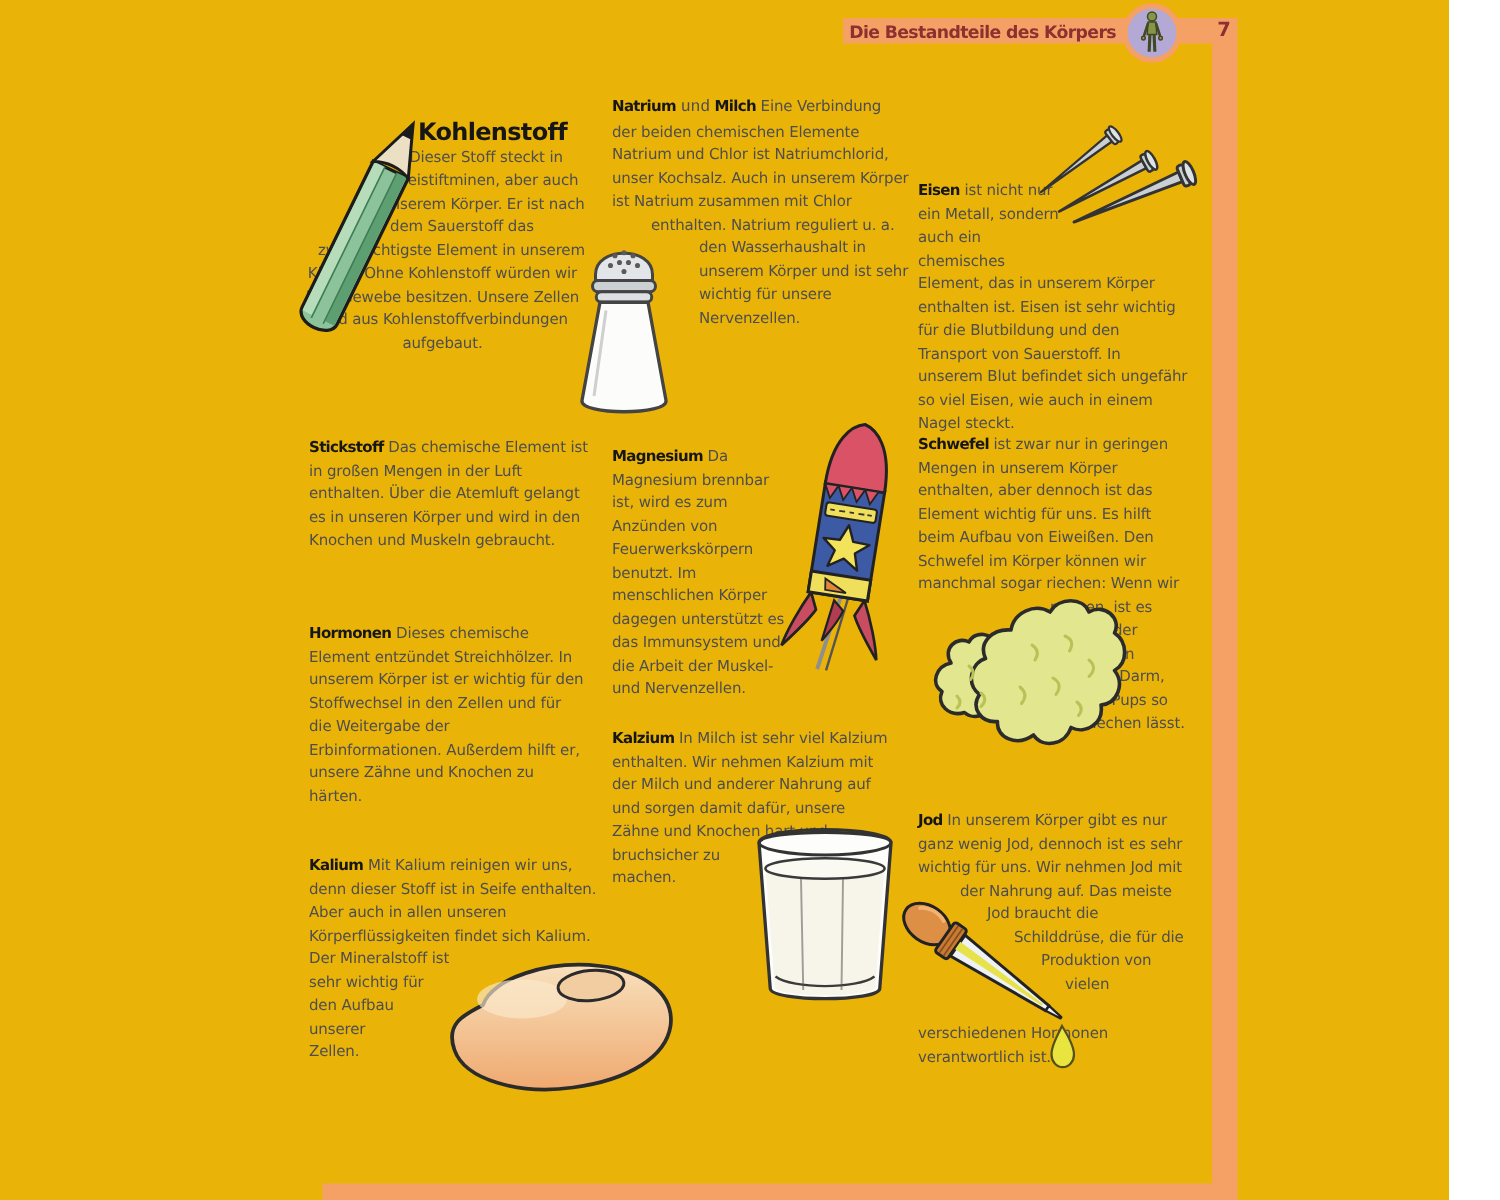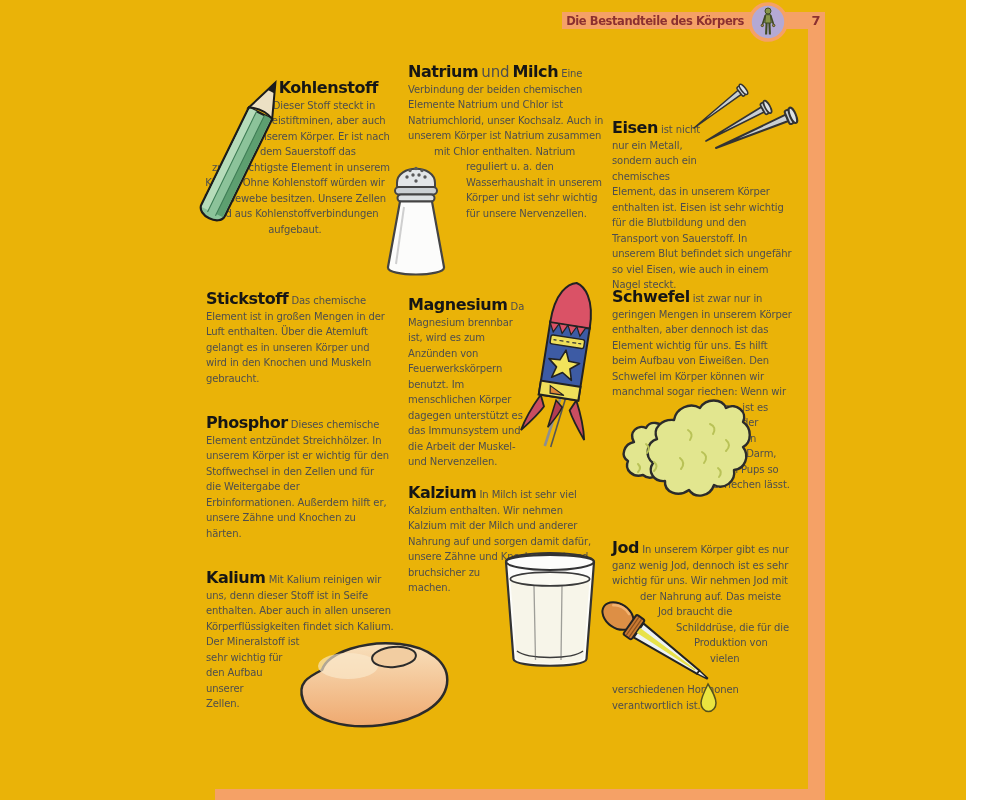--- a/index.html
+++ b/index.html
@@ -12,22 +12,22 @@
   .bottombar{left:215px;top:789px;width:593px;height:11px;}
   .header-title{position:absolute;left:560px;top:12px;width:184px;height:17px;
       display:flex;align-items:center;justify-content:flex-end;
       font-weight:bold;font-size:11.5px;letter-spacing:-0.4px;color:#8c3030;}
   .badge{position:absolute;left:747px;top:1px;width:42px;height:42px;}
   .pagenum{position:absolute;left:804px;top:12px;width:24px;height:17px;
       display:flex;align-items:center;justify-content:center;
       font-weight:bold;font-size:13px;color:#8c3030;}
   
   .sec{position:absolute;color:#4e4e4e;font-size:10px;line-height:15.5px;letter-spacing:-0.1px;}
-  .h{font-weight:bold;color:#161616;font-size:16px;letter-spacing:-0.45px;}
-  .h-sm{font-size:15px;color:#4e4e4e;}
+  .h{font-weight:bold;color:#161616;font-size:10px;letter-spacing:-0.45px;}
+  .h-sm{font-size:11px;color:#4e4e4e;font-family:Liberation Mono, monospace;}
   .fl{float:left;}
   .fr{float:right;}
   .cl{clear:left;}
   .cr{clear:right;}
   .sec-kohlenstoff{left:200px;top:80px;width:190px;text-align:center;}
   .sec-kohlenstoff .h{display:block;text-align:right;padding-right:12px;font-size:16px;margin-bottom:2px;}
   .sec-natrium{left:408px;top:64px;width:198px;}
   .sec-eisen{left:612px;top:120px;width:180px;}
   .sec-stickstoff{left:206px;top:291px;width:186px;}
   .sec-magnesium{left:408px;top:297px;width:122px;}
@@ -170,21 +170,21 @@
       <path d="M92,66 q7,4 2,11"></path>
         <path d="M70,72 q6,5 1,11"></path>
         <path d="M108,82 q5,4 1,9"></path>
       <path d="M36,58 q5,4 1,9"></path>
         <path d="M44,76 q5,4 0,9"></path>
         <path d="M28,78 q4,4 0,8"></path>
     </g>
   </svg>
 
   <div class="sec sec-phosphor">
-    <span class="h">Phosphor</span>
+    <span class="h">Hormonen</span>
     <span>Dieses chemische Element entzündet Streichhölzer. In unserem Körper ist er wichtig für den Stoffwechsel in den Zellen und für die Weitergabe der Erbinformationen. Außerdem hilft er, unsere Zähne und Knochen zu härten.</span>
   </div>
 
   <div class="sec sec-kalzium">
     <div class="fr" style="width:0;height:80px;"></div>
     <div class="fr cr" style="width:94px;height:78px;"></div>
     <span class="h">Kalzium</span>
     <span>In Milch ist sehr viel Kalzium enthalten. Wir nehmen Kalzium mit der Milch und anderer Nahrung auf und sorgen damit dafür, unsere Zähne und Knochen hart und bruchsicher zu machen.</span>
   </div>
   <svg class="illus" style="left:496px;top:546px;" width="108" height="132" viewBox="0 0 108 132">

